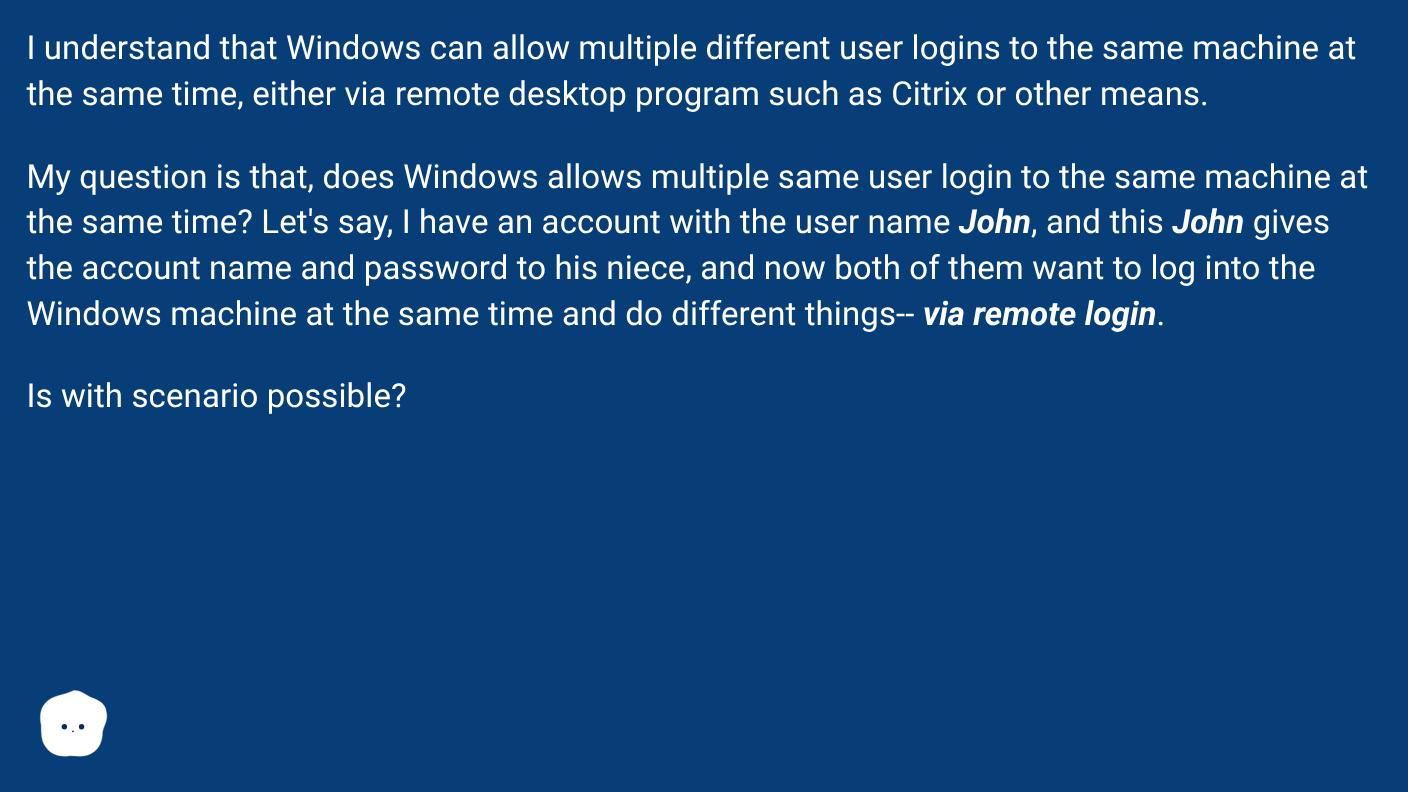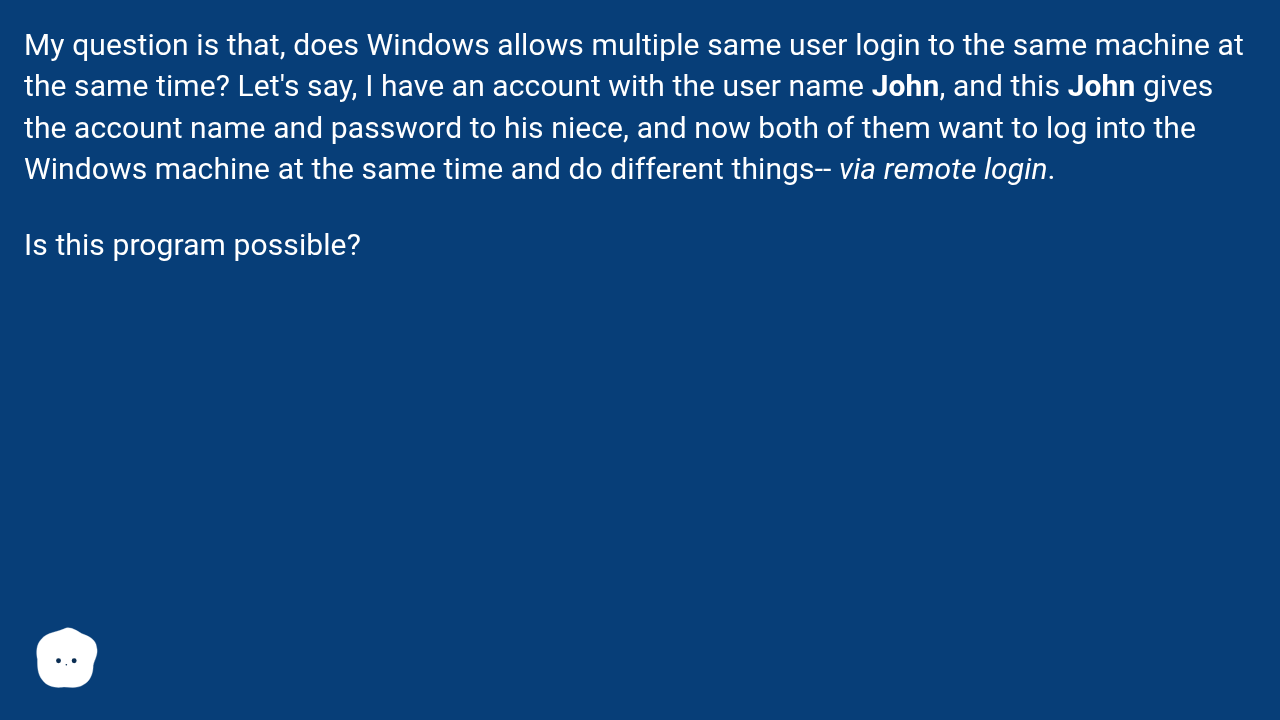--- a/index.html
+++ b/index.html
@@ -16,23 +16,23 @@
   .content {
     padding: 24px 26px 0 24px;
   }
   p {
     margin: 0 0 34px 0;
     font-size: 30px;
     line-height: 1.38;
     font-weight: 400;
     letter-spacing: 0.1px;
   }
-  .bold { font-weight: 700; }
+  .bold { font-weight: 700; font-style: italic; }
   .italic { }
-  .bolditalic { font-weight: 400; font-style: italic; }
+  .bolditalic { font-weight: 700; font-style: italic; }
 
   .avatar {
     position: absolute;
     left: 32px;
     bottom: 28px;
     width: 68px;
     height: 68px;
   }
   .blob {
     fill: #ffffff;
@@ -41,24 +41,27 @@
   }
   .eye {
     fill: #0a2d52;
   }
 </style>
 </head>
 <body>
 
 <div class="content">
   <p>
+    <span>I understand that Windows can allow multiple different user logins to the same machine at the same time, either via remote desktop program such as Citrix or other means.</span>
+  </p>
+  <p>
     <span>My question is that, does Windows allows multiple same user login to the same machine at the same time? Let's say, I have an account with the user name </span><span class="bold">John</span><span>, and this </span><span class="bold">John</span><span> gives the account name and password to his niece, and now both of them want to log into the Windows machine </span><span class="italic">at the same time</span><span> and do different things-- </span><span class="bolditalic">via remote login</span><span>.</span>
   </p>
   <p>
-    <span>Is this program possible?</span>
+    <span>Is with scenario possible?</span>
   </p>
 </div>
 
 <div class="avatar">
   <svg viewBox="0 0 100 100" width="68" height="68">
     <path class="blob" d="M50 6 C58 4 66 10 73 14 C83 18 94 22 95 34 C98 44 92 52 90 61 C90 72 86 84 76 89 C66 96 54 92 44 93 C34 94 22 92 15 82 C8 74 8 62 8 52 C6 42 6 30 14 22 C22 12 38 12 50 6 Z"></path>
     <circle class="eye" cx="39" cy="54" r="3.6"></circle>
     <circle class="eye" cx="62" cy="54" r="3.6"></circle>
     <circle class="eye" cx="50.5" cy="60" r="1.2"></circle>
   </svg>

